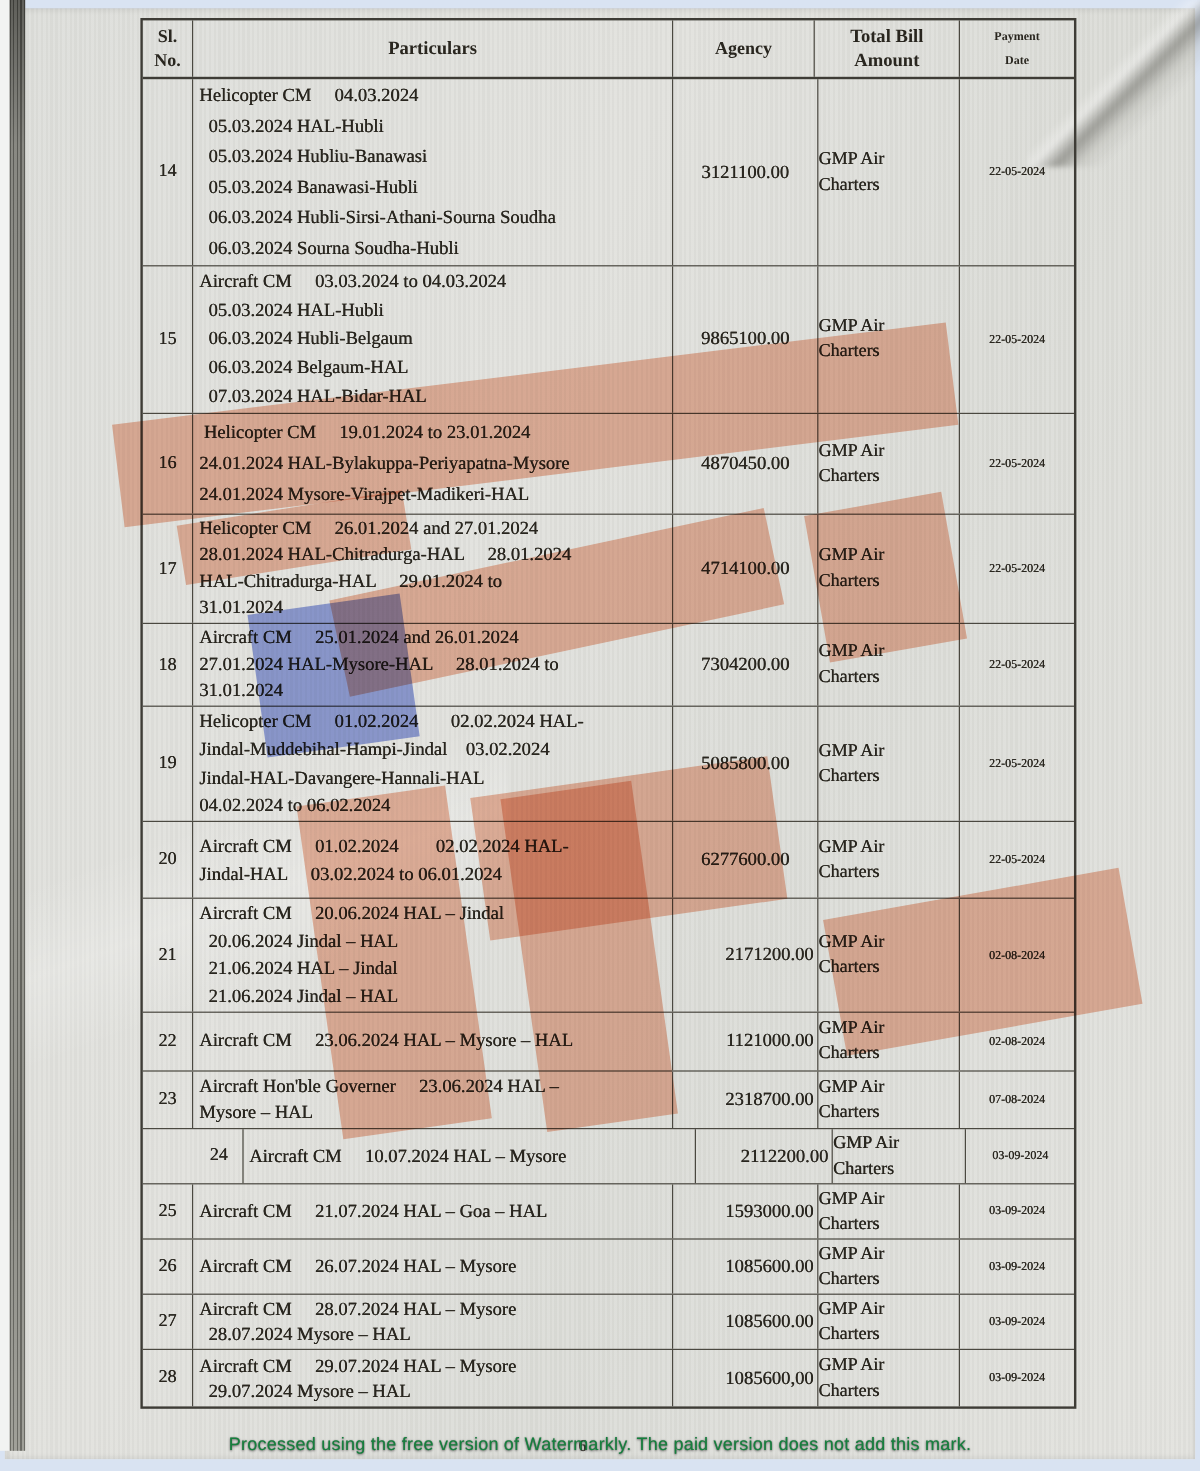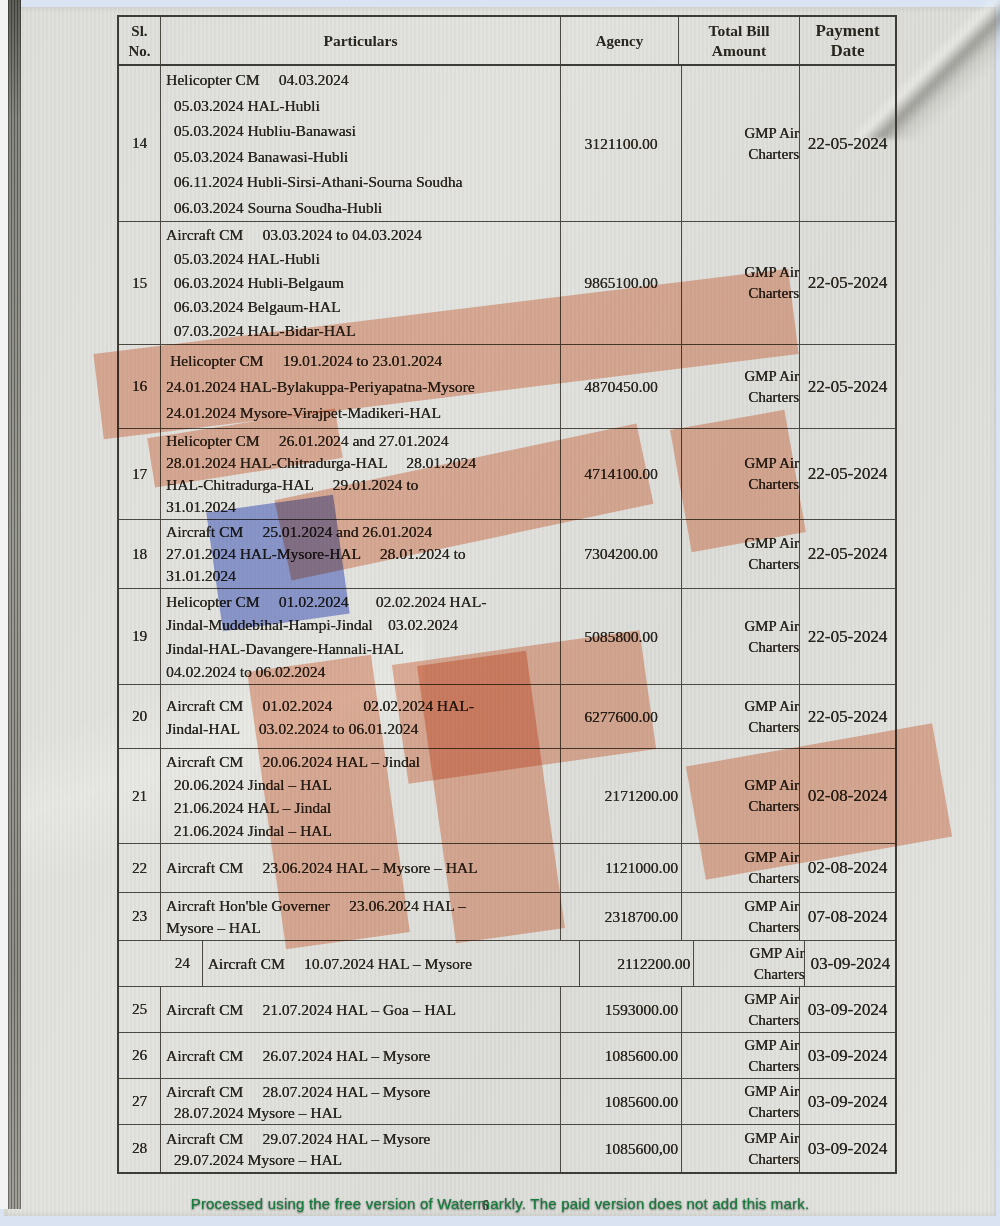--- a/index.html
+++ b/index.html
@@ -41,22 +41,22 @@
     border:2px solid #3e3c36;color:#29261f;
   }
   .trow{display:flex;border-top:1px solid #4a4840;}
   .trow:first-child{border-top:none;}
   .c{box-sizing:border-box;border-right:1px solid #4a4840;display:flex;flex-direction:column;justify-content:center;}
   .c:last-child{border-right:none;}
   .sl{width:42px;align-items:center;font-size:15px;}
   .part{width:400px;padding:1px 2px 1px 5px;white-space:pre-wrap;font-size:15.5px;justify-content:center;}
   .amt{width:121px;flex-direction:row;align-items:center;justify-content:center;font-size:15.5px;}
   .amt.right{justify-content:flex-end;padding-right:3px;}
-  .agc{width:118px;align-items:flex-end;font-size:15px;line-height:21px;}
-  .pay{width:95px;flex-direction:row;align-items:center;justify-content:center;font-size:17px;}
+  .agc{width:118px;align-items:flex-start;font-size:15px;line-height:21px;}
+  .pay{width:95px;flex-direction:row;align-items:center;justify-content:center;font-size:10px;}
   .thead{height:47px;font-weight:bold;font-size:15.5px;border-bottom:2px solid #3e3c36;}
   .thead .c{align-items:center;justify-content:center;text-align:center;white-space:pre-line;line-height:20px;flex-direction:column;padding:0;}
   .btable .body-text{text-shadow:0.25px 0 currentColor;}
   
   .frag{position:absolute;mix-blend-mode:multiply;pointer-events:none;}
   .salmon{background:var(--salmon,#f2bda8);}
   .blue{background:var(--wblue,#9aa8e6);}
   .f1{left:92px;top:304px;width:700px;height:86px;transform:rotate(-7deg);}
   .f2{left:275px;top:454px;width:370px;height:82px;transform:rotate(-12deg);}
   .f3{left:146px;top:416px;width:190px;height:50px;transform:rotate(-9deg);}
@@ -91,21 +91,21 @@
       <div class="c part" style="align-items:center;justify-content:center;">Particulars</div>
       <div class="c agc">Agency</div>
       <div class="c amt" style="flex-direction:column;">Total Bill
 Amount</div>
       <div class="c pay" style="flex-direction:column;">Payment
 Date</div>
     </div>
     <div id="rows">
         <div class="trow" style="height: 155px;">
     <div class="c sl body-text">14</div>
-    <div class="c part body-text" style="line-height: 25.5px;"><div>Helicopter CM     04.03.2024</div><div>  05.03.2024 HAL-Hubli</div><div>  05.03.2024 Hubliu-Banawasi</div><div>  05.03.2024 Banawasi-Hubli</div><div>  06.11.2024 Hubli-Sirsi-Athani-Sourna Soudha</div><div>  06.03.2024 Sourna Soudha-Hubli</div></div>
+    <div class="c part body-text" style="line-height: 25.5px;"><div>Helicopter CM     04.03.2024</div><div>  05.03.2024 HAL-Hubli</div><div>  05.03.2024 Hubliu-Banawasi</div><div>  05.03.2024 Banawasi-Hubli</div><div>  06.03.2024 Hubli-Sirsi-Athani-Sourna Soudha</div><div>  06.03.2024 Sourna Soudha-Hubli</div></div>
     <div class="c amt body-text">3121100.00</div>
     <div class="c agc body-text">
             <div>GMP Air</div>
             <div>Charters</div>
           </div>
     <div class="c pay body-text">22-05-2024</div>
   </div>
         <div class="trow" style="height: 122px;">
     <div class="c sl body-text">15</div>
     <div class="c part body-text" style="line-height: 24px;"><div>Aircraft CM     03.03.2024 to 04.03.2024</div><div>  05.03.2024 HAL-Hubli</div><div>  06.03.2024 Hubli-Belgaum</div><div>  06.03.2024 Belgaum-HAL</div><div>  07.03.2024 HAL-Bidar-HAL</div></div>

